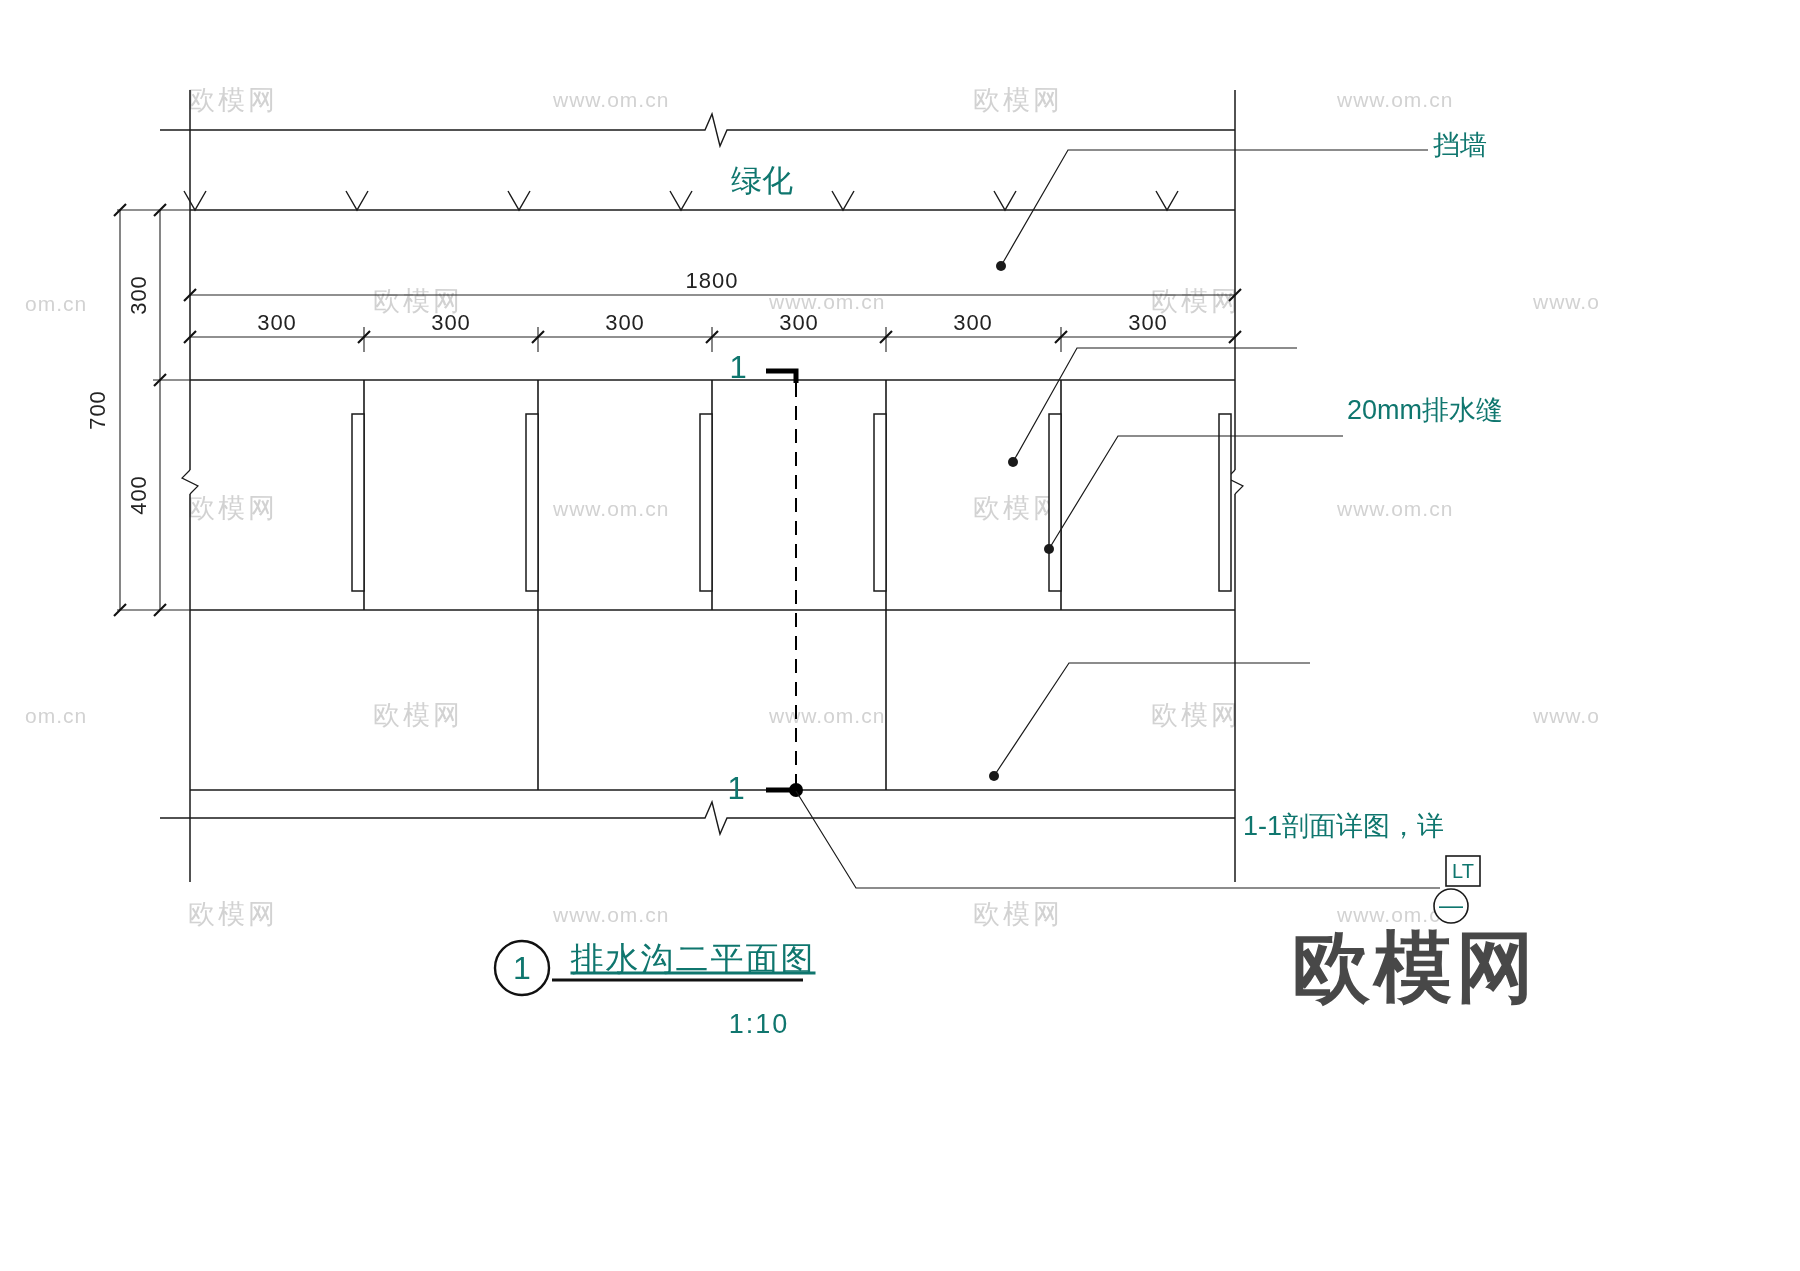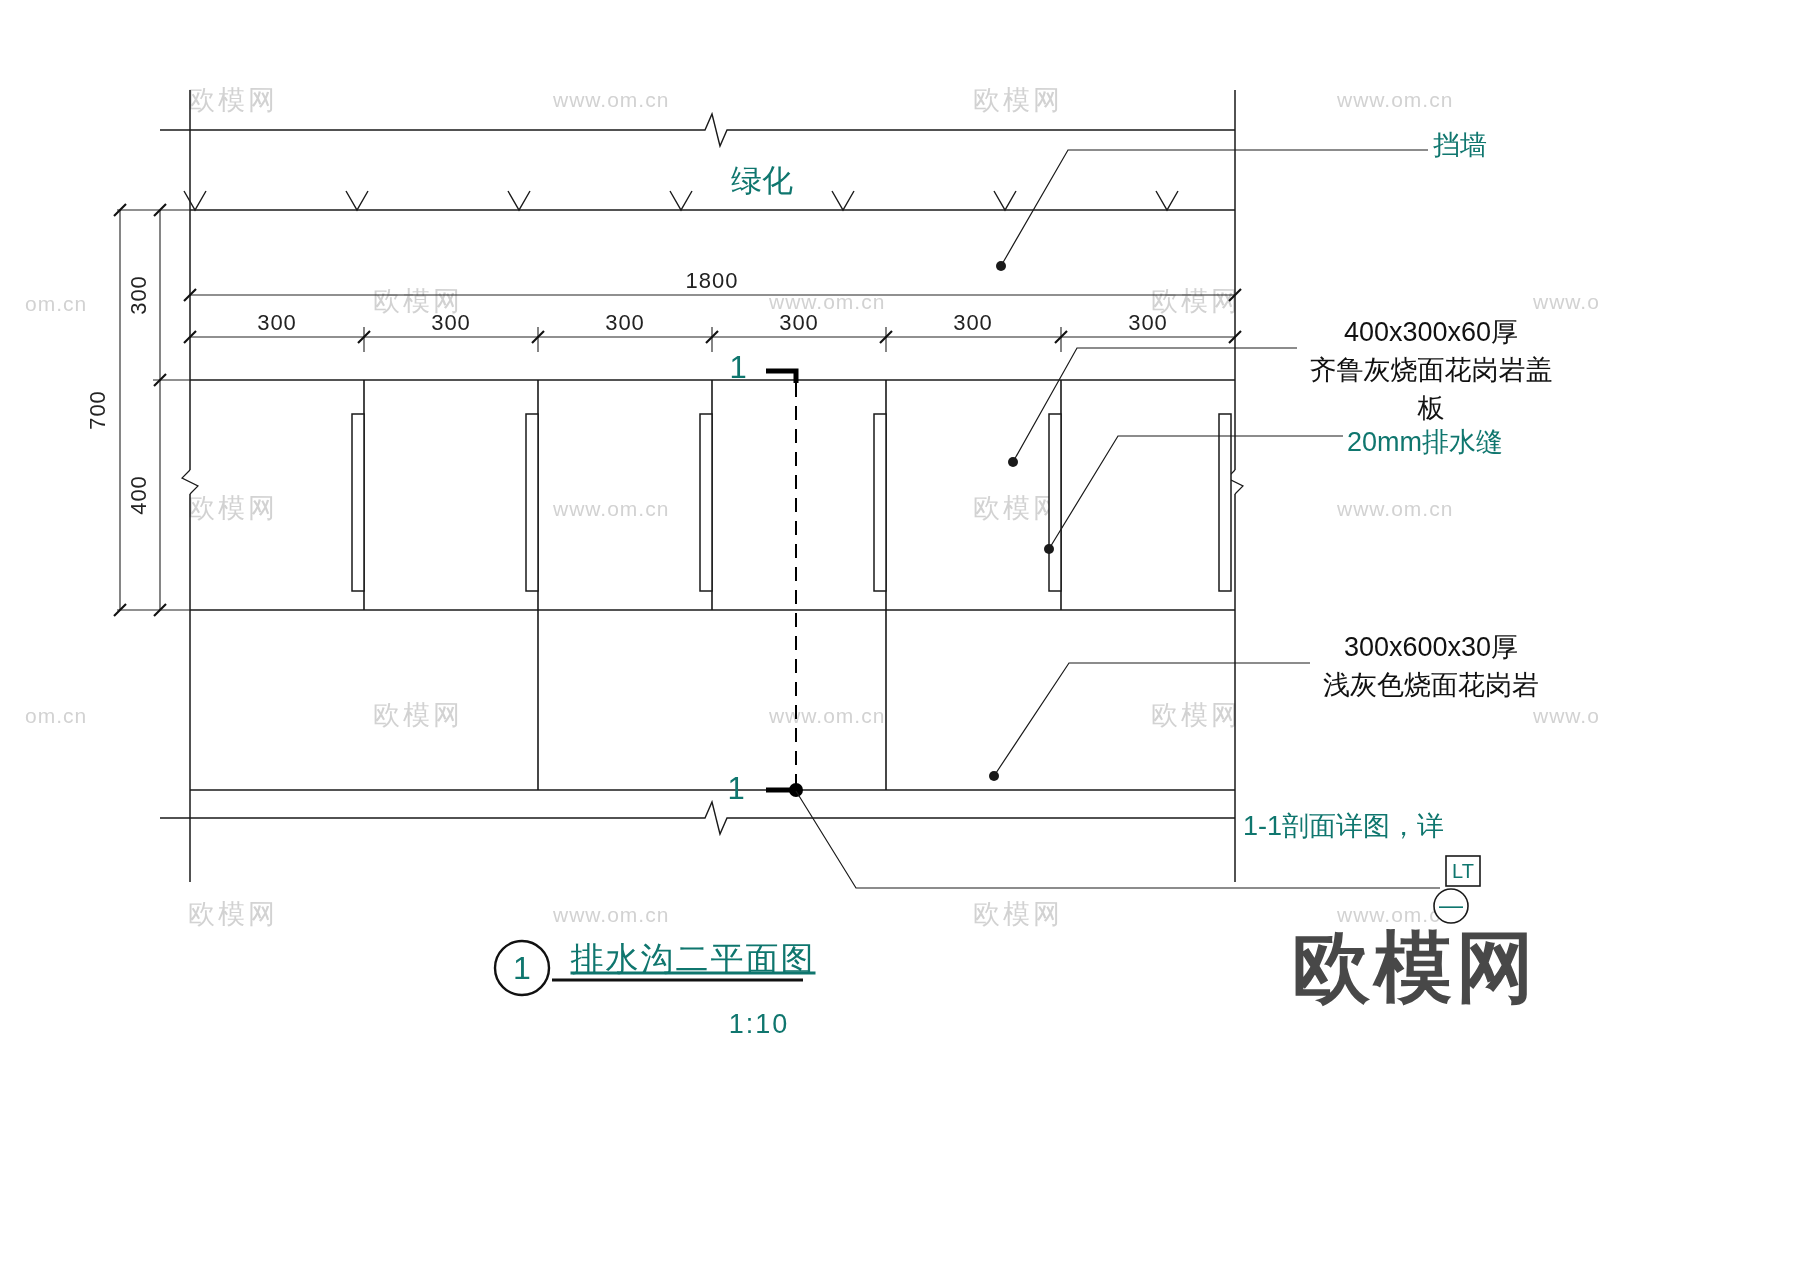--- a/index.html
+++ b/index.html
@@ -168,31 +168,23 @@
 
   <div class="txt dim dim-v" style="left:114px; top:295px;">300</div>
   <div class="txt dim dim-v" style="left:114px; top:495px;">400</div>
   <div class="txt dim dim-v" style="left:73px; top:410px;">700</div>
 
   <div class="txt big center" style="left:713px; top:368px;">1</div>
   <div class="txt big center" style="left:711px; top:789px;">1</div>
 
   <div class="txt ann" style="left:1408px; top:127px;">挡墙</div>
 
-  <div class="ann-block" style="left:1276px; top:313px;">
-    <div>400x300x60厚</div>
-    <div>齐鲁灰烧面花岗岩盖板</div>
-  </div>
 
-  <div class="txt ann" style="left:1322px; top:424px;">20mm排水缝</div>
+  <div class="txt ann" style="left:1322px; top:392px;">20mm排水缝</div>
 
-  <div class="ann-block" style="left:1276px; top:628px;">
-    <div>300x600x30厚</div>
-    <div>浅灰色烧面花岗岩</div>
-  </div>
 
   <div class="txt ann" style="left:1218px; top:808px;">1-1剖面详图，详</div>
   <div class="txt ref-box-label center" style="left:1438px; top:871px;">LT</div>
   <div class="txt bubble-dash center" style="left:1426px; top:905px;">—</div>
 
   <div class="txt title-no center" style="left:497px; top:968px;">1</div>
   <div class="txt title-text center" style="left:668px; top:959px;text-decoration:underline;">排水沟二平面图</div>
   <div class="txt title-scale center" style="left:734px; top:1024px;">1:10</div>
 
   <div class="logo" style="left:1390px; top:968px;">欧模网</div>

